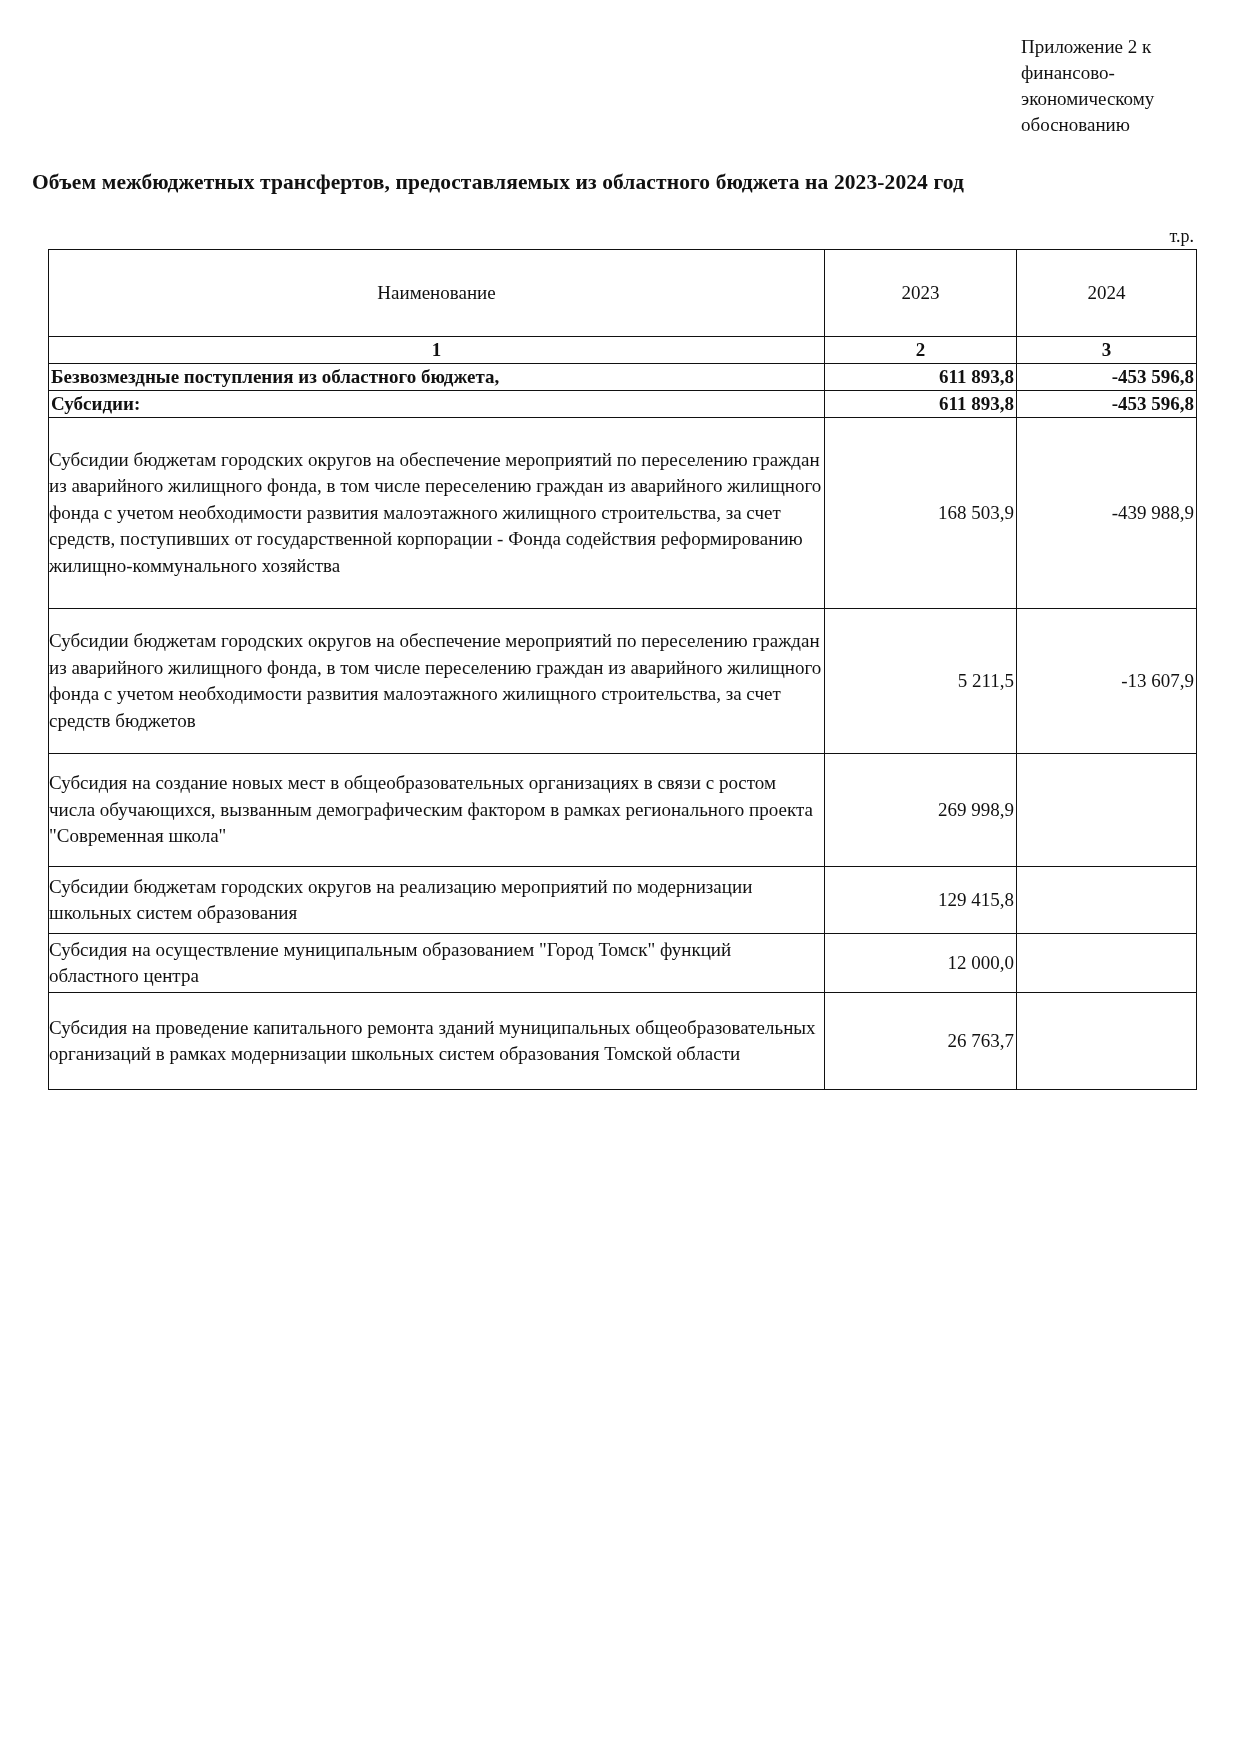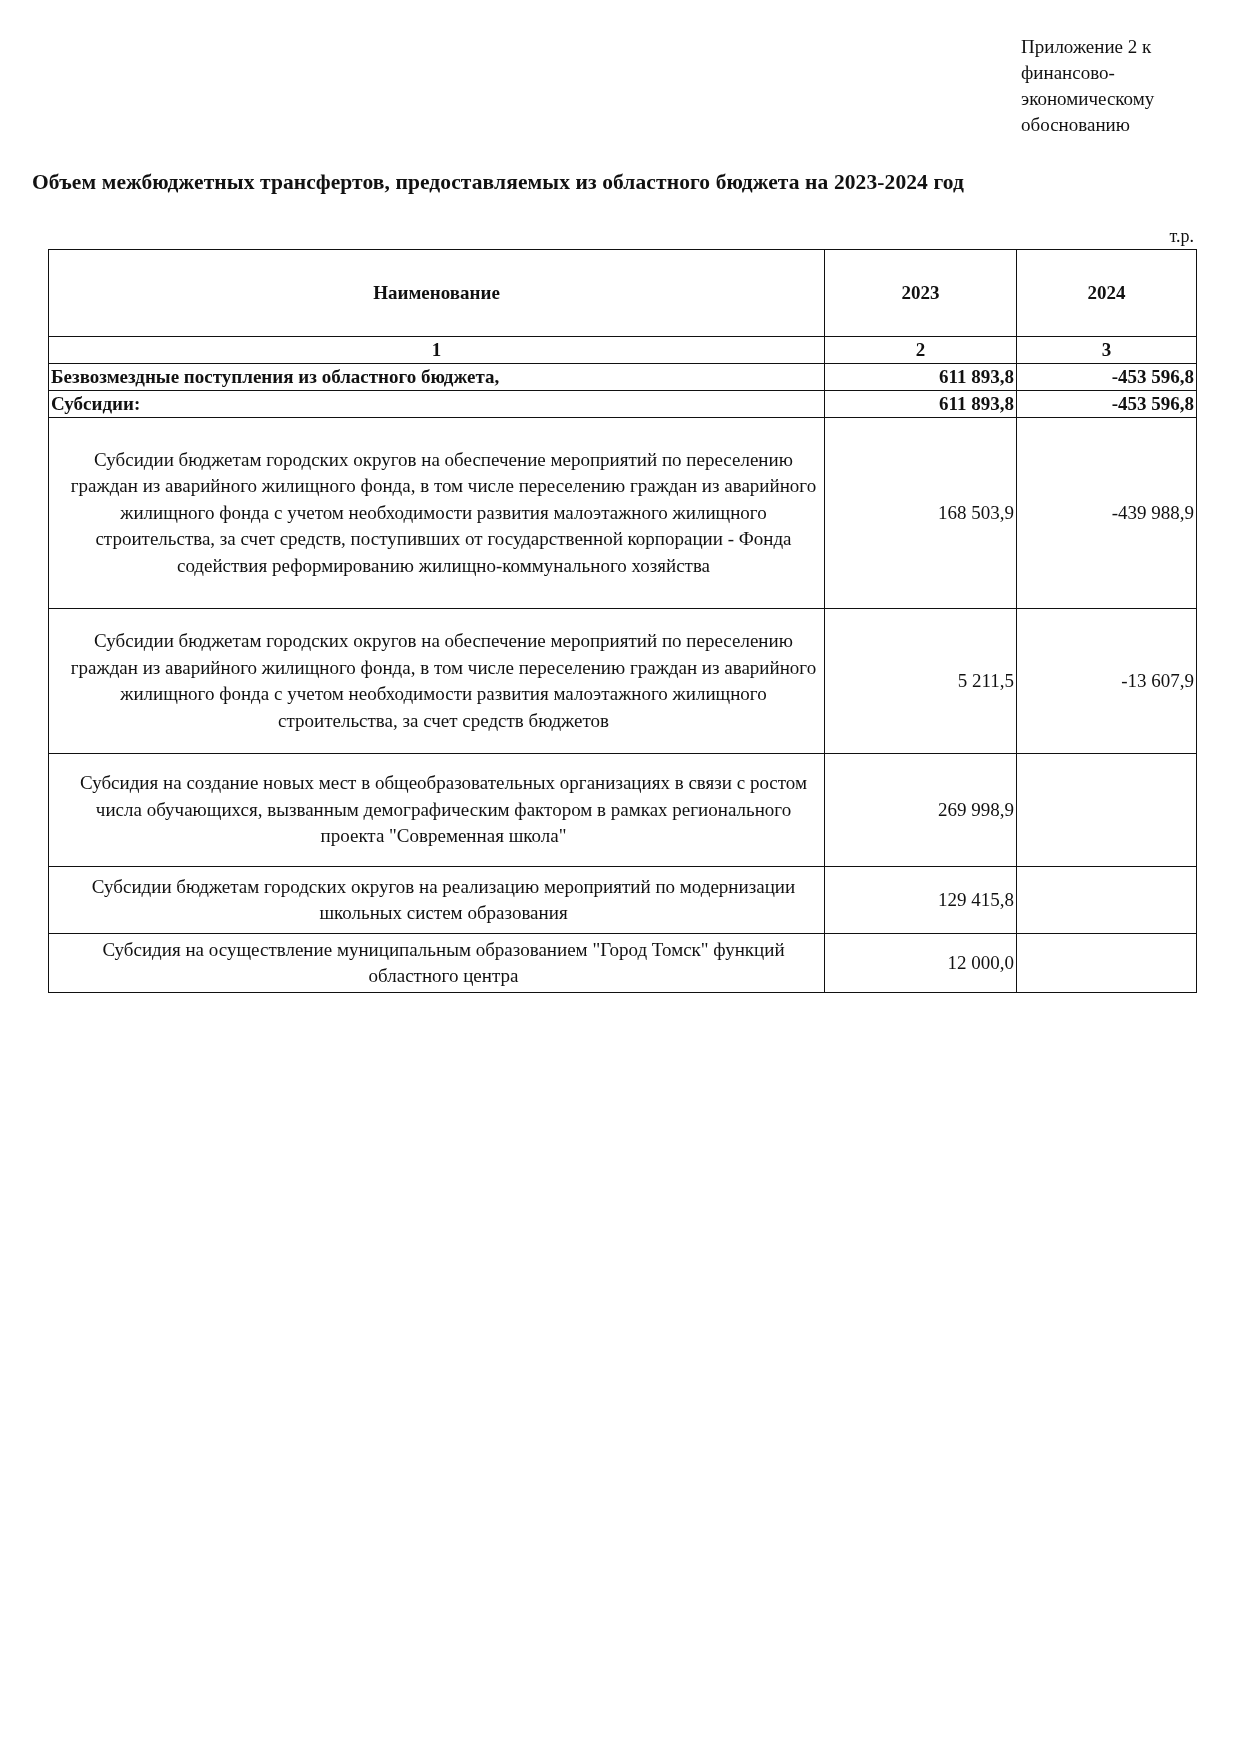--- a/index.html
+++ b/index.html
@@ -22,25 +22,25 @@
     position: absolute; left: 48px; top: 249px; width: 1148px;
     border-collapse: collapse; table-layout: fixed;
     font-size: 19px;
   }
   table.grid td, table.grid th {
     border: 1.6px solid #111; padding: 0 2px; vertical-align: middle;
   }
   col.c1 { width: 776px; }
   col.c2 { width: 192px; }
   col.c3 { width: 180px; }
-  tr.head th { height: 86px; font-weight: bold; font-size: 19px; text-align: center; }
+  tr.head th { height: 86px; font-weight: normal; font-size: 19px; text-align: center; }
   tr.nums td { height: 26px; font-weight: bold; text-align: center; line-height: 22px; }
   tr.total td { height: 26px; font-weight: bold; line-height: 22px; text-align: right; }
   tr.total td.label { text-align: left; padding-left: 2px; }
-  tr.item td.label { text-align: center; padding-left: 16px; line-height: 26.5px; }
+  tr.item td.label { text-align: left; padding-left: 0; line-height: 26.5px; }
   td.num { text-align: right; padding-right: 3px; }
   tr.r3 td { height: 190px; }
   tr.r4 td { height: 144px; }
   tr.r5 td { height: 112px; }
   tr.r6 td { height: 66px; }
   tr.r7 td { height: 58px; }
   tr.r8 td { height: 96px; }
 </style>
 </head>
 <body>
@@ -101,14 +101,19 @@
   <tr class="item r6">
     <td class="label">Субсидии бюджетам городских округов на реализацию мероприятий по модернизации школьных систем образования</td>
     <td class="num">129 415,8</td>
     <td class="num"></td>
   </tr>
   <tr class="item r7">
     <td class="label">Субсидия на осуществление муниципальным образованием "Город Томск" функций областного центра</td>
     <td class="num">12 000,0</td>
     <td class="num"></td>
   </tr>
+  <tr class="item r8">
+    <td class="label">Субсидия на проведение капитального ремонта зданий муниципальных общеобразовательных организаций в рамках модернизации школьных систем образования Томской области</td>
+    <td class="num">26 763,7</td>
+    <td class="num"></td>
+  </tr>
 </tbody>
   </table>
 
 </body></html>

